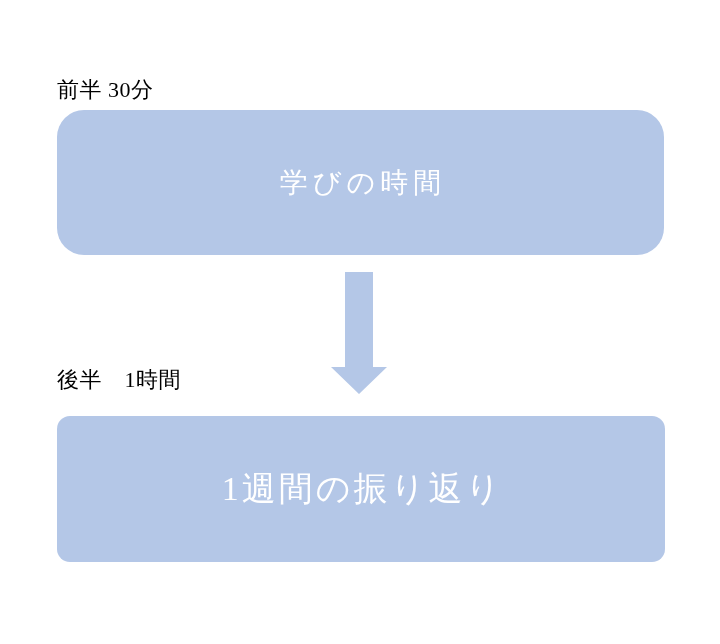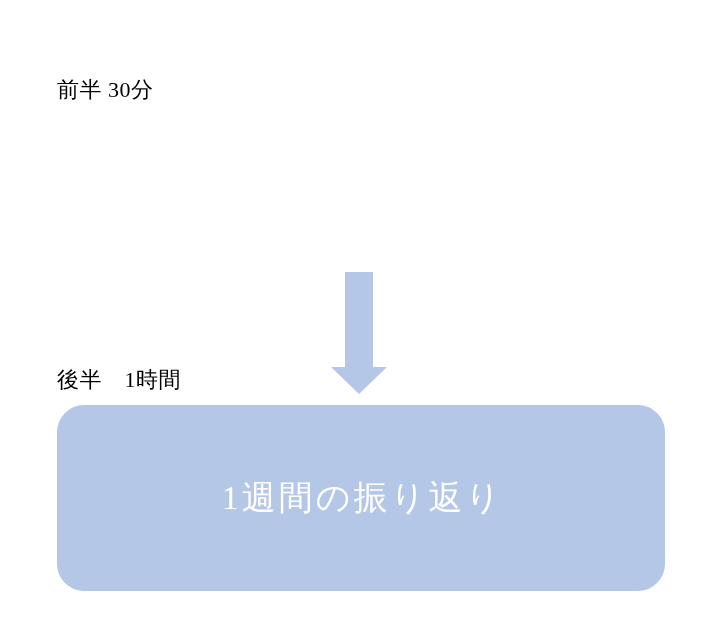--- a/index.html
+++ b/index.html
@@ -30,21 +30,21 @@
     position: absolute;
     left: 57px;
     width: 607px;
     background: #b4c7e7;
     border-radius: 27px;
     display: flex;
     align-items: center;
     justify-content: center;
   }
   .box-1 { top: 110px; height: 145px; }
-  .box-2 { top: 405px; height: 186px; width: 608px; }
+  .box-2 { top: 416px; height: 146px; width: 608px; border-radius: 13px; }
   .box-title {
     color: #ffffff;
     white-space: pre;
     text-align: center;
   }
   .box-1 .box-title {
     font-size: 28px;
     letter-spacing: 5px;
     text-indent: 5px; 
   }
@@ -62,20 +62,23 @@
     display: block;
   }
 </style>
 </head>
 <body>
 
 <div class="canvas">
 
   <div class="step-label label-1">前半 30分</div>
 
+  <div class="box box-1">
+    <div class="box-title">学びの時間</div>
+  </div>
 
   <svg class="arrow" viewBox="0 0 56 122" aria-hidden="true">
     <polygon points="14,0 42,0 42,95 56,95 28,122 0,95 14,95" fill="#b4c7e7"></polygon>
   </svg>
 
   <div class="step-label label-2">後半　1時間</div>
 
   <div class="box box-2">
     <div class="box-title">1週間の振り返り</div>
   </div>

